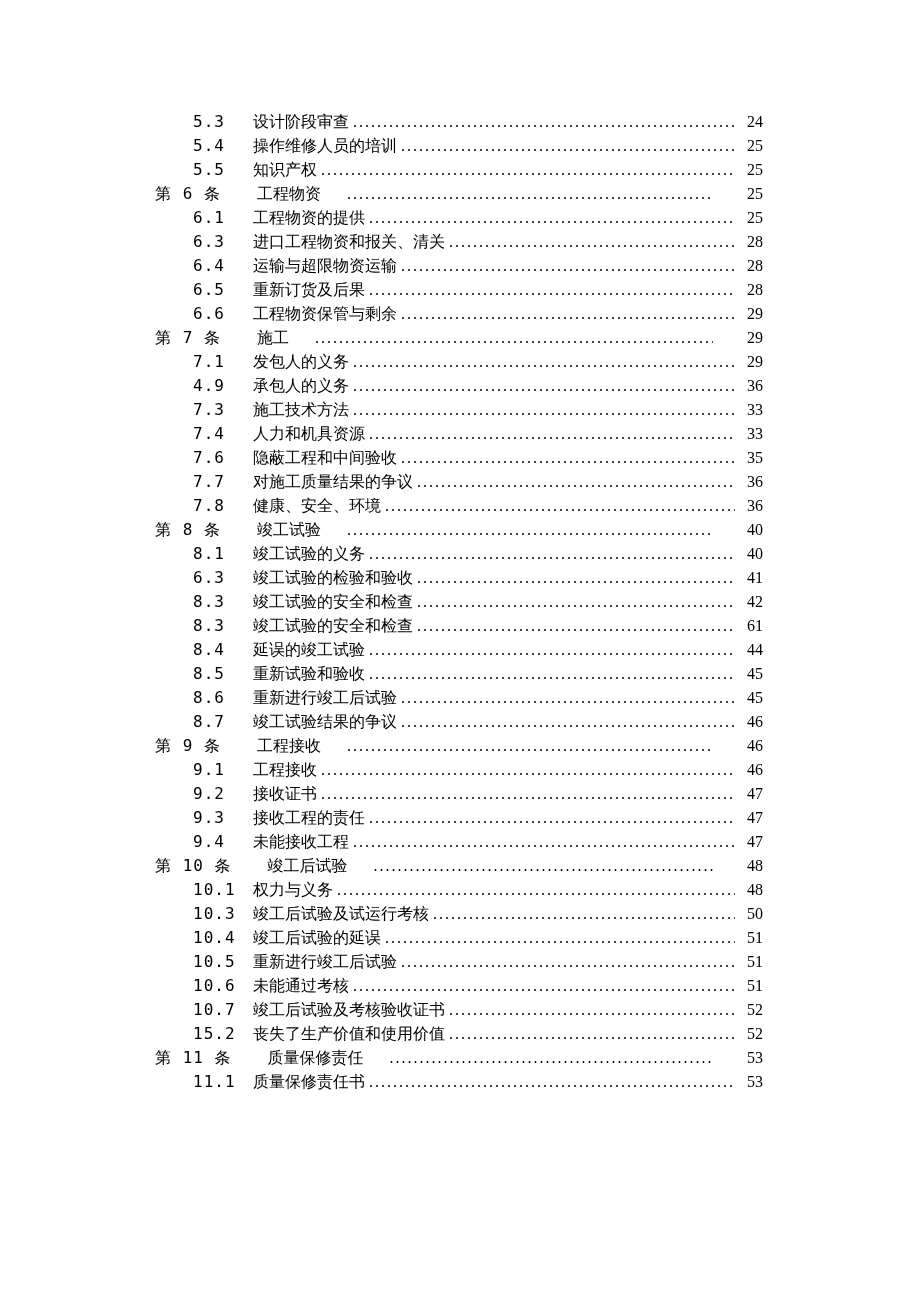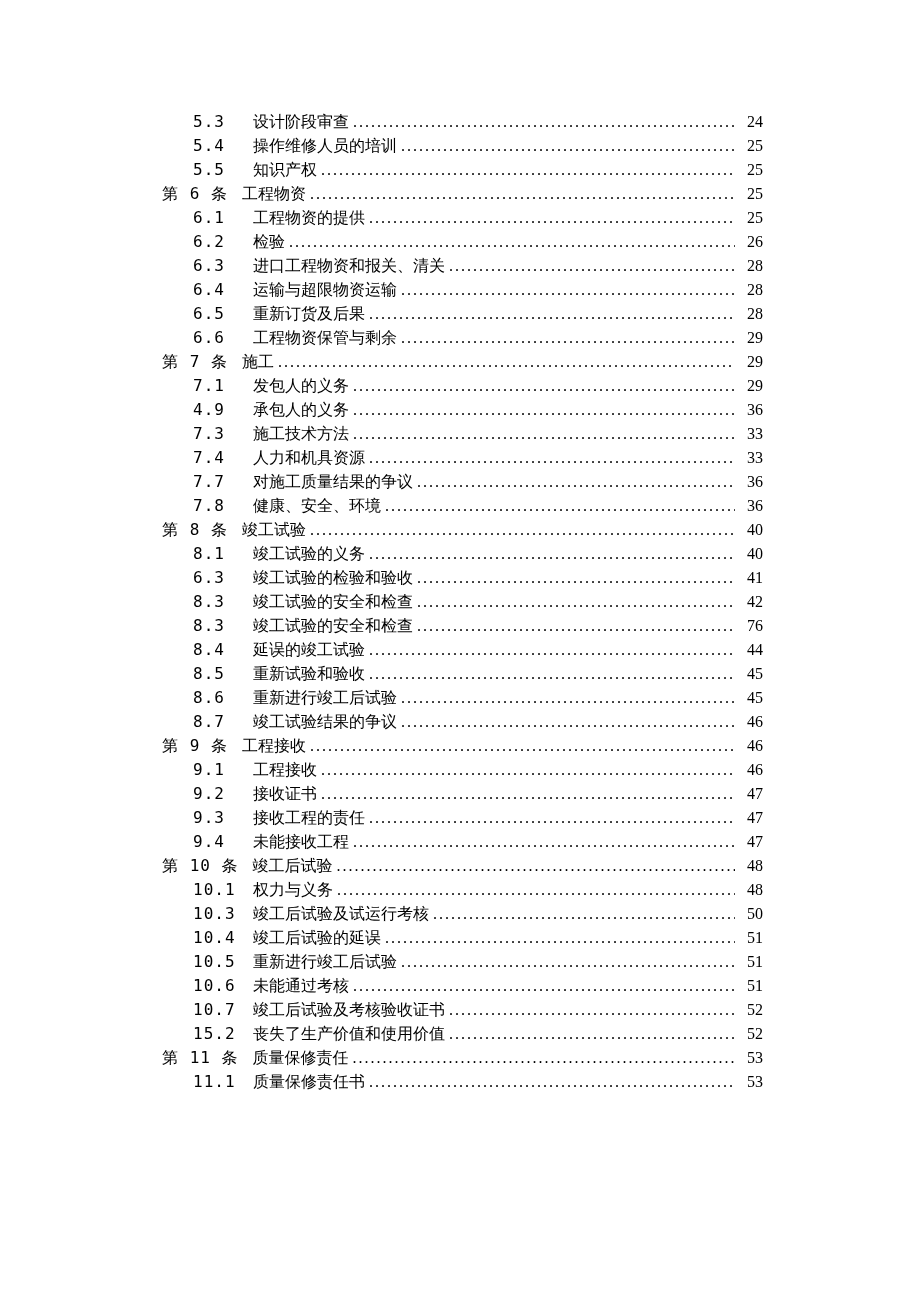--- a/index.html
+++ b/index.html
@@ -16,21 +16,22 @@
     }
     .toc-row {
       display: flex;
       align-items: baseline;
       font-size: 16px;
       line-height: 24px;
       color: #000;
       white-space: nowrap;
     }
     .toc-row.level-1 {
-      margin-left: 7px;
+      margin-left: 0;
+      gap: 22px;
     }
     .toc-row.level-2 {
       margin-left: 38px;
     }
     .num {
       font-family: "SimSun", monospace;
       letter-spacing: 1px;
     }
     .num.level-2 {
       display: inline-block;
@@ -86,26 +87,20 @@
       <span class="leader"></span>
       <span class="pageno">25</span>
     </div>
     <div class="toc-row level-2">
       <span class="num level-2">6.1</span>
       <span class="title">工程物资的提供</span>
       <span class="leader"></span>
       <span class="pageno">25</span>
     </div>
     <div class="toc-row level-2">
-      <span class="num level-2">6.2</span>
-      <span class="title">检验</span>
-      <span class="leader"></span>
-      <span class="pageno">26</span>
-    </div>
-    <div class="toc-row level-2">
       <span class="num level-2">6.3</span>
       <span class="title">进口工程物资和报关、清关</span>
       <span class="leader"></span>
       <span class="pageno">28</span>
     </div>
     <div class="toc-row level-2">
       <span class="num level-2">6.4</span>
       <span class="title">运输与超限物资运输</span>
       <span class="leader"></span>
       <span class="pageno">28</span>
@@ -146,20 +141,26 @@
       <span class="leader"></span>
       <span class="pageno">33</span>
     </div>
     <div class="toc-row level-2">
       <span class="num level-2">7.4</span>
       <span class="title">人力和机具资源</span>
       <span class="leader"></span>
       <span class="pageno">33</span>
     </div>
     <div class="toc-row level-2">
+      <span class="num level-2">7.6</span>
+      <span class="title">隐蔽工程和中间验收</span>
+      <span class="leader"></span>
+      <span class="pageno">35</span>
+    </div>
+    <div class="toc-row level-2">
       <span class="num level-2">7.7</span>
       <span class="title">对施工质量结果的争议</span>
       <span class="leader"></span>
       <span class="pageno">36</span>
     </div>
     <div class="toc-row level-2">
       <span class="num level-2">7.8</span>
       <span class="title">健康、安全、环境</span>
       <span class="leader"></span>
       <span class="pageno">36</span>
@@ -185,21 +186,21 @@
     <div class="toc-row level-2">
       <span class="num level-2">8.3</span>
       <span class="title">竣工试验的安全和检查</span>
       <span class="leader"></span>
       <span class="pageno">42</span>
     </div>
     <div class="toc-row level-2">
       <span class="num level-2">8.3</span>
       <span class="title">竣工试验的安全和检查</span>
       <span class="leader"></span>
-      <span class="pageno">76</span>
+      <span class="pageno">61</span>
     </div>
     <div class="toc-row level-2">
       <span class="num level-2">8.4</span>
       <span class="title">延误的竣工试验</span>
       <span class="leader"></span>
       <span class="pageno">44</span>
     </div>
     <div class="toc-row level-2">
       <span class="num level-2">8.5</span>
       <span class="title">重新试验和验收</span>

